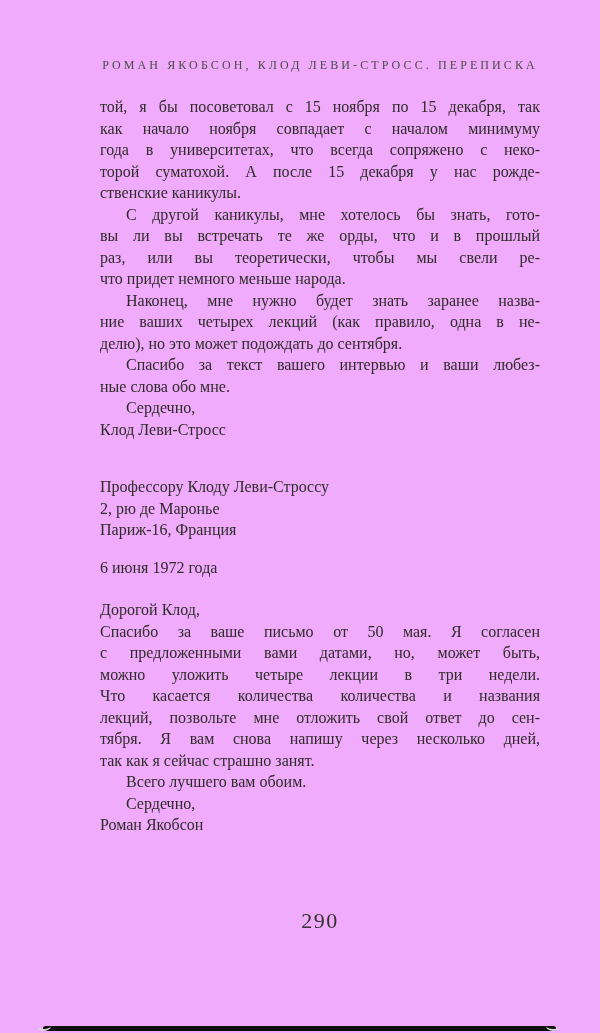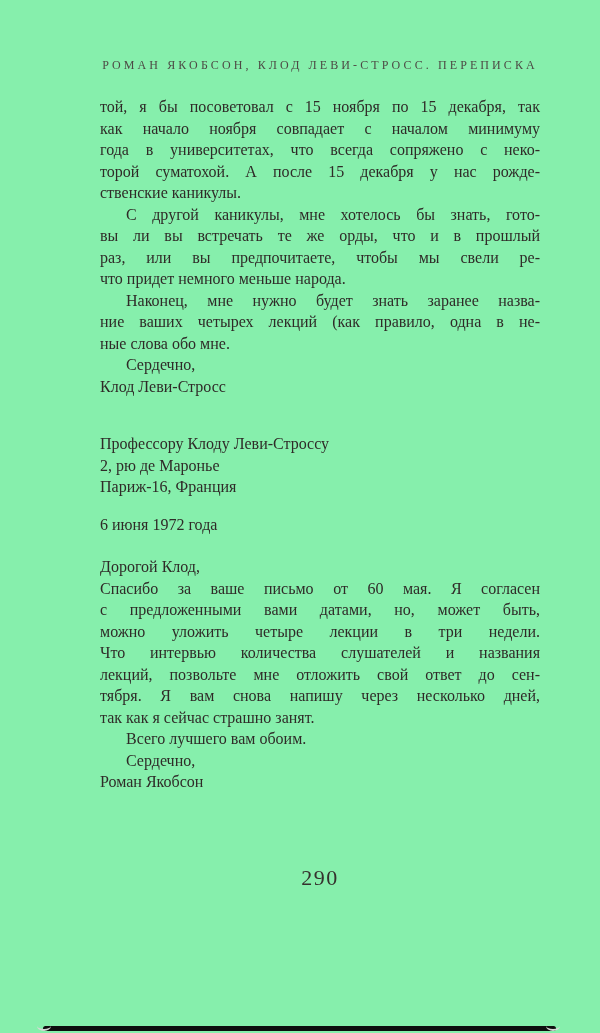--- a/index.html
+++ b/index.html
@@ -1,21 +1,21 @@
 <!DOCTYPE html>
 <html><head>
 <meta charset="utf-8">
 <style>
   * { margin: 0; padding: 0; box-sizing: border-box; }
   html, body { background: #ffffff; }
   .page {
     position: relative;
     width: 600px;
     height: 1033px;
-    background: #86efac;
+    background: #f0abfc;
     overflow: hidden;
     font-family: "Liberation Serif", "DejaVu Serif", serif;
     color: #2f2b28;
   }
   .text-col {
     position: absolute;
     left: 100px;
     top: 58px;
     width: 440px;
   }
@@ -76,47 +76,49 @@
     <div class="running-header">РОМАН ЯКОБСОН, КЛОД ЛЕВИ-СТРОСС. ПЕРЕПИСКА</div>
 
     <div>
       <div class="line j">той, я бы посоветовал с 15 ноября по 15 декабря, так</div>
       <div class="line j">как начало ноября совпадает с началом минимуму</div>
       <div class="line j">года в университетах, что всегда сопряжено с неко-</div>
       <div class="line j">торой суматохой. А после 15 декабря у нас рожде-</div>
       <div class="line">ственские каникулы.</div>
       <div class="line j i">С другой каникулы, мне хотелось бы знать, гото-</div>
       <div class="line j">вы ли вы встречать те же орды, что и в прошлый</div>
-      <div class="line j">раз, или вы предпочитаете, чтобы мы свели ре-</div>
+      <div class="line j">раз, или вы теоретически, чтобы мы свели ре-</div>
       <div class="line">что придет немного меньше народа.</div>
       <div class="line j i">Наконец, мне нужно будет знать заранее назва-</div>
       <div class="line j">ние ваших четырех лекций (как правило, одна в не-</div>
+      <div class="line">делю), но это может подождать до сентября.</div>
+      <div class="line j i">Спасибо за текст вашего интервью и ваши любез-</div>
       <div class="line">ные слова обо мне.</div>
       <div class="line i">Сердечно,</div>
       <div class="line r">Клод Леви-Стросс</div>
     </div>
 
     <div class="spacer-sig"></div>
 
     <div>
       <div class="line r">Профессору Клоду Леви-Строссу</div>
       <div class="line r">2, рю де Маронье</div>
       <div class="line r">Париж-16, Франция</div>
 
       <div class="spacer-date"></div>
 
       <div class="line r">6 июня 1972 года</div>
 
       <div class="spacer-body"></div>
 
       <div class="line">Дорогой Клод,</div>
-      <div class="line j">Спасибо за ваше письмо от 60 мая. Я согласен</div>
+      <div class="line j">Спасибо за ваше письмо от 50 мая. Я согласен</div>
       <div class="line j">с предложенными вами датами, но, может быть,</div>
       <div class="line j">можно уложить четыре лекции в три недели.</div>
-      <div class="line j">Что интервью количества слушателей и названия</div>
+      <div class="line j">Что касается количества количества и названия</div>
       <div class="line j">лекций, позвольте мне отложить свой ответ до сен-</div>
       <div class="line j">тября. Я вам снова напишу через несколько дней,</div>
       <div class="line">так как я сейчас страшно занят.</div>
       <div class="line i">Всего лучшего вам обоим.</div>
       <div class="line i">Сердечно,</div>
       <div class="line r">Роман Якобсон</div>
     </div>
 
     <div class="spacer-footer"></div>
 

